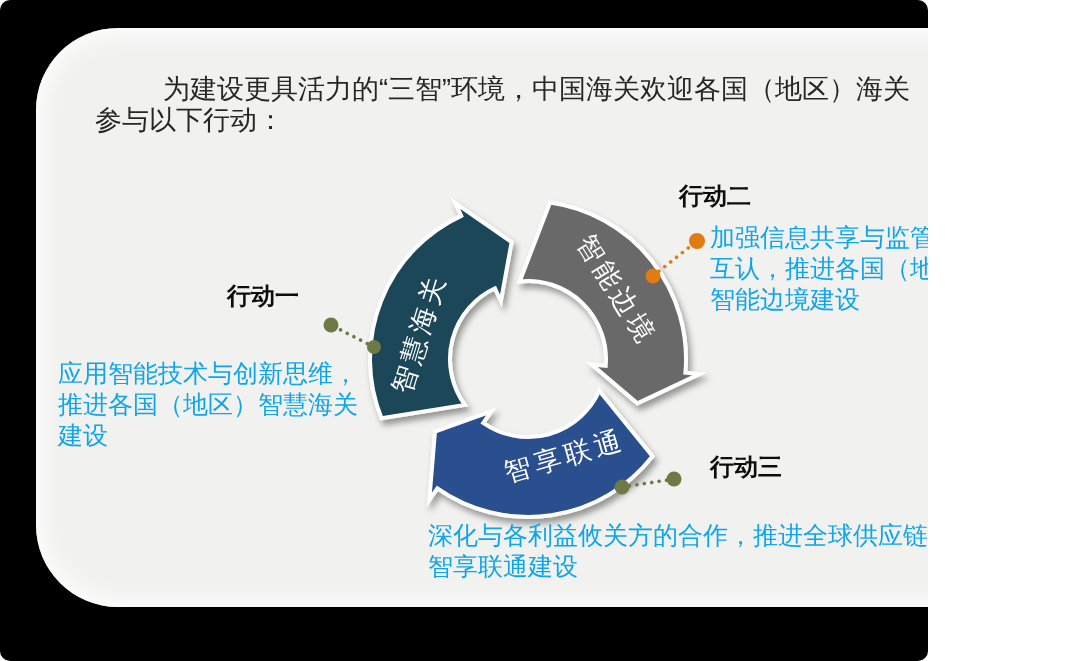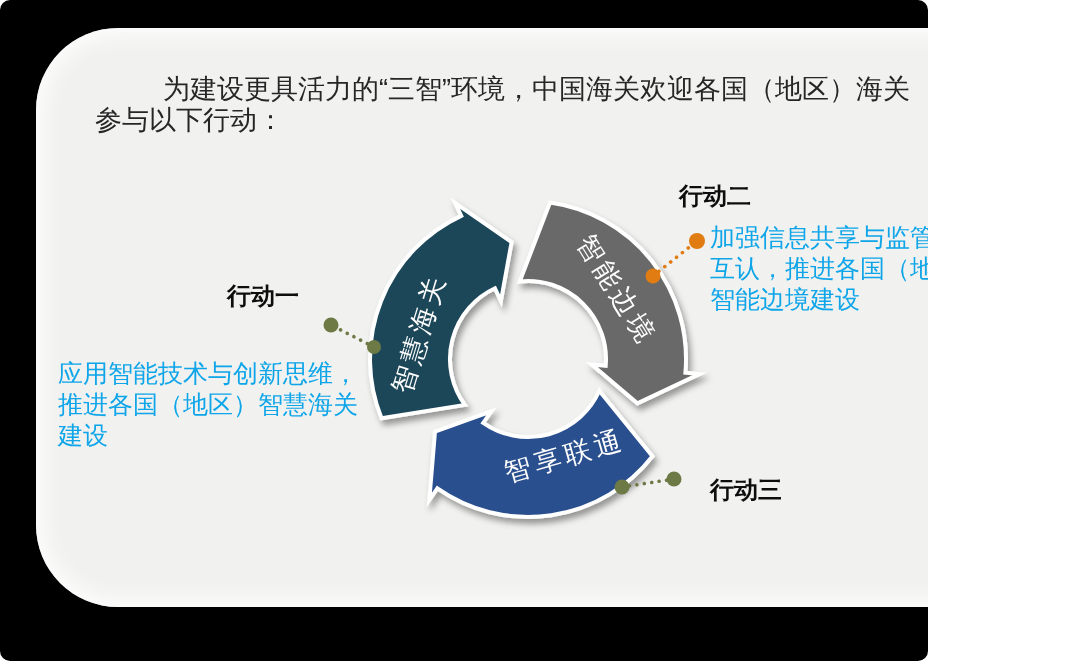--- a/index.html
+++ b/index.html
@@ -68,21 +68,21 @@
     font-size:25px;
     line-height:31px;
     color:#0ea5e9;
     white-space:pre-line;
   }
   .desc-1{left:58px;top:321px;width:320px;margin-top:37px;}
   .desc-2{left:710px;top:222px;width:300px;}
   .desc-3{left:428px;top:520px;width:540px;}
   .heading-1{left:227px;top:282px;}
   .heading-2{left:679px;top:182px;}
-  .heading-3{left:710px;top:453px;margin-top:23px;}
+  .heading-3{left:710px;top:453px;}
 </style>
 </head>
 <body>
 
 <div class="stage">
   <div class="card"></div>
 
   <div class="title">为建设更具活力的“三智”环境，中国海关欢迎各国（地区）海关
 参与以下行动：</div>
 
@@ -120,13 +120,15 @@
   <div class="action-desc desc-1">应用智能技术与创新思维，
 推进各国（地区）智慧海关
 建设</div>
 
   <div class="action-heading heading-2">行动二</div>
   <div class="action-desc desc-2">加强信息共享与监管结果
 互认，推进各国（地区）
 智能边境建设</div>
 
   <div class="action-heading heading-3">行动三</div>
+  <div class="action-desc desc-3">深化与各利益攸关方的合作，推进全球供应链
+智享联通建设</div>
 </div>
 
 </body></html>

